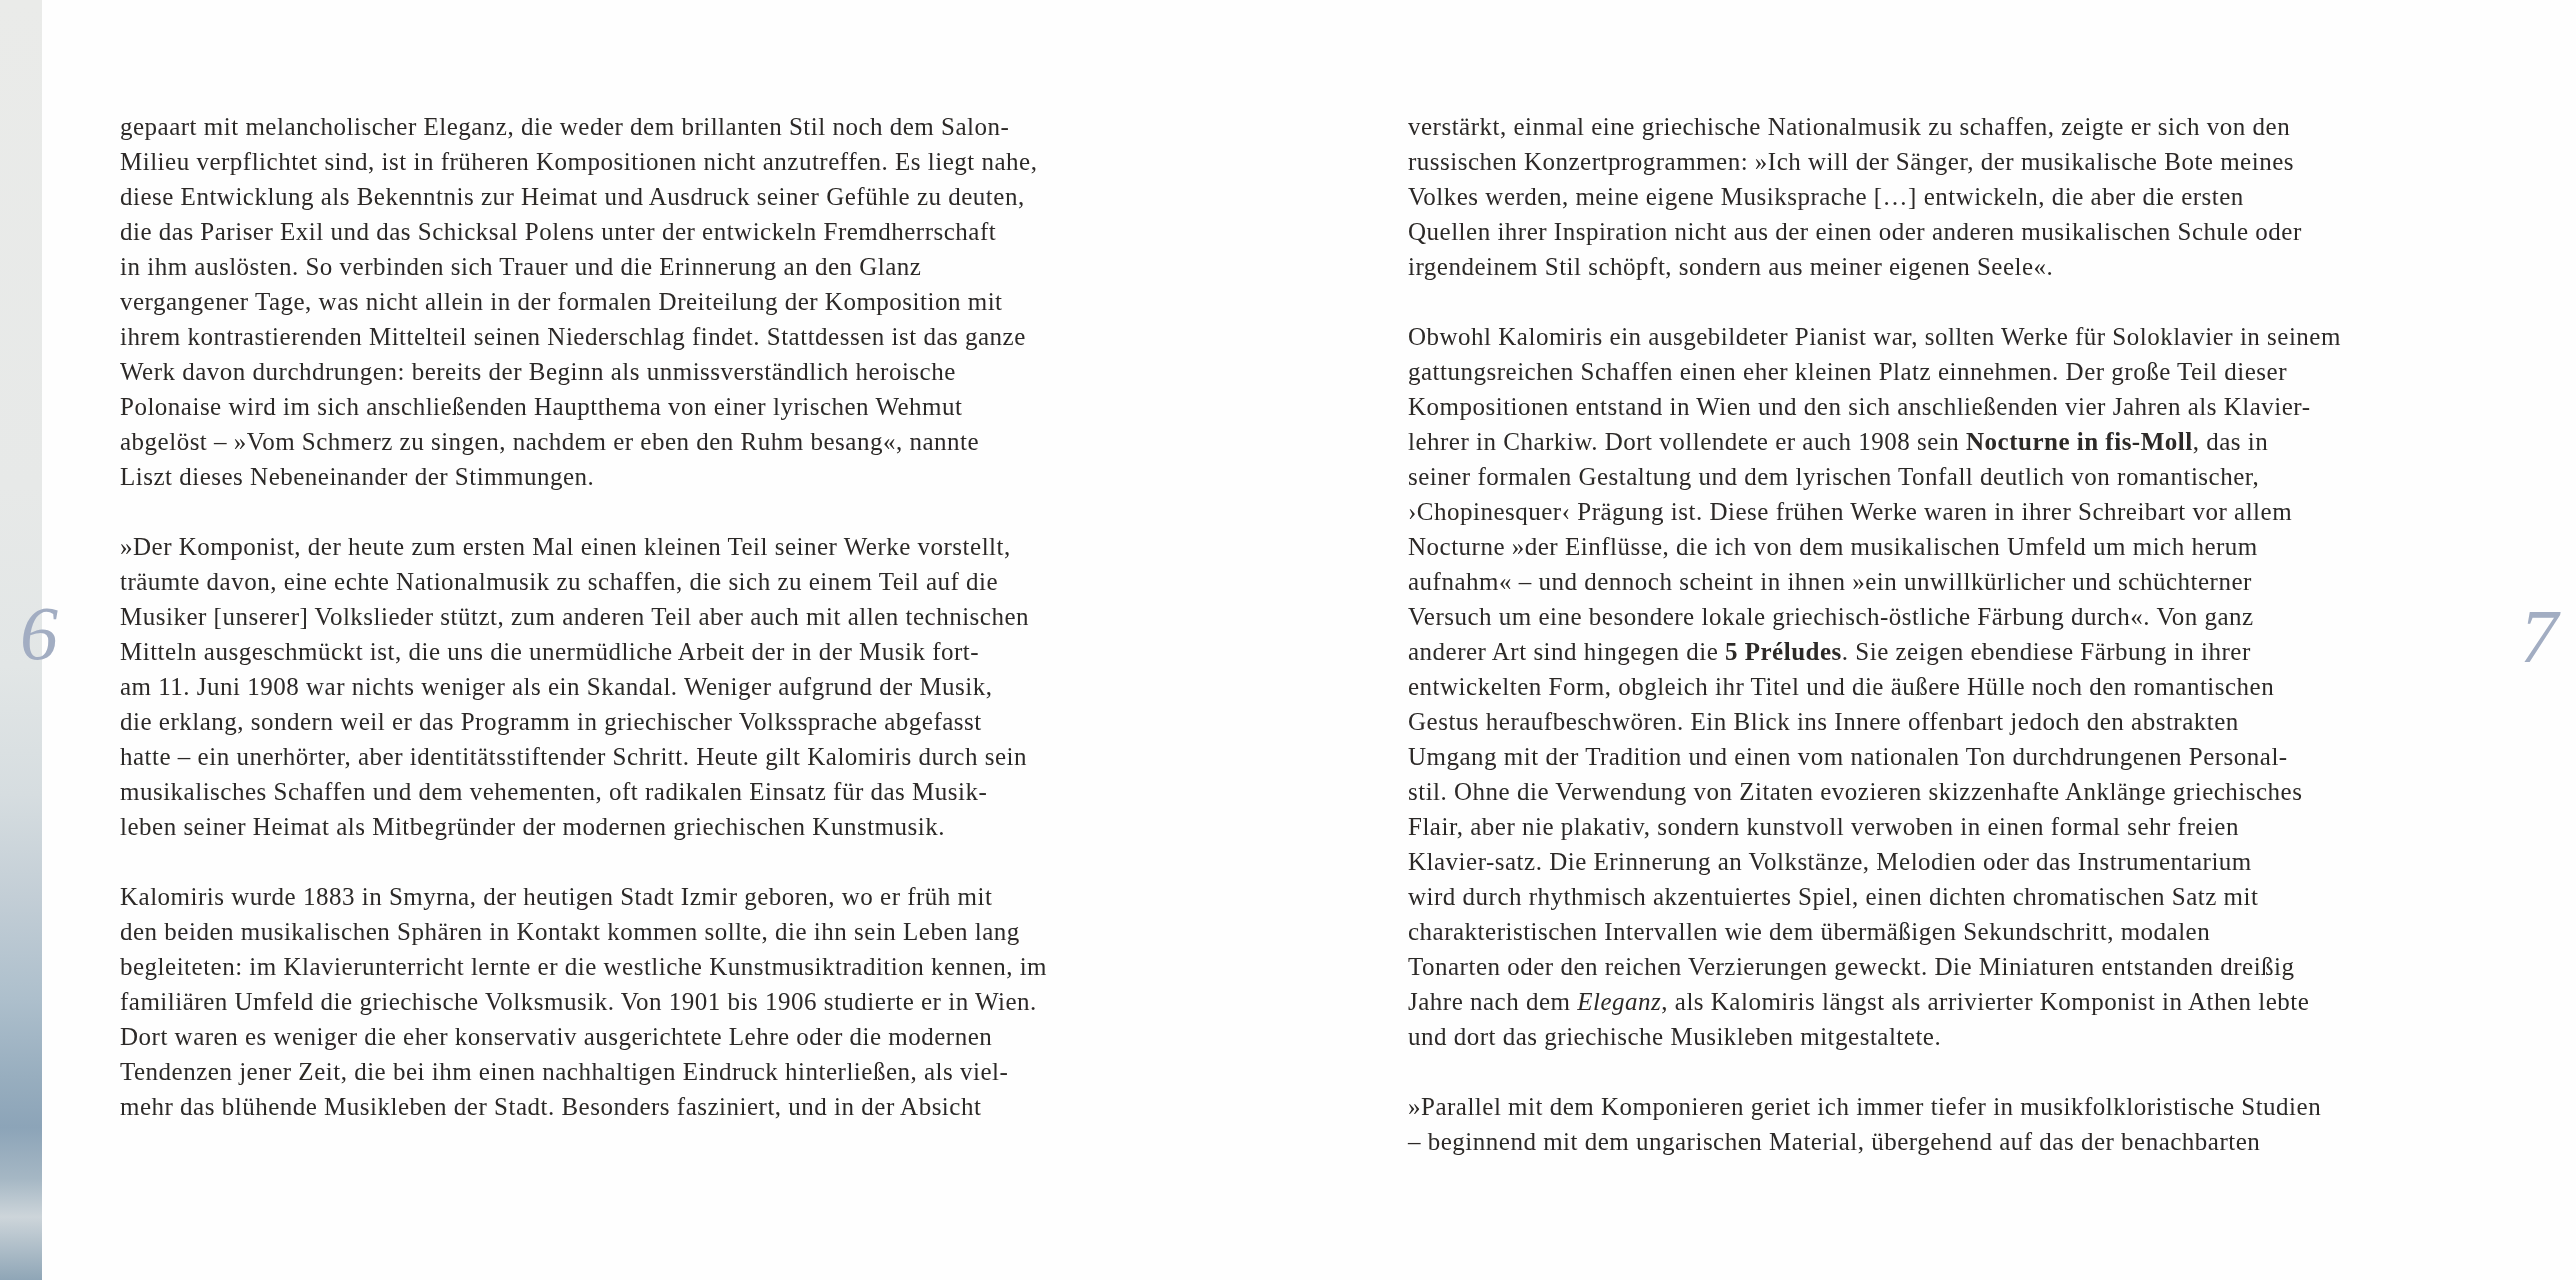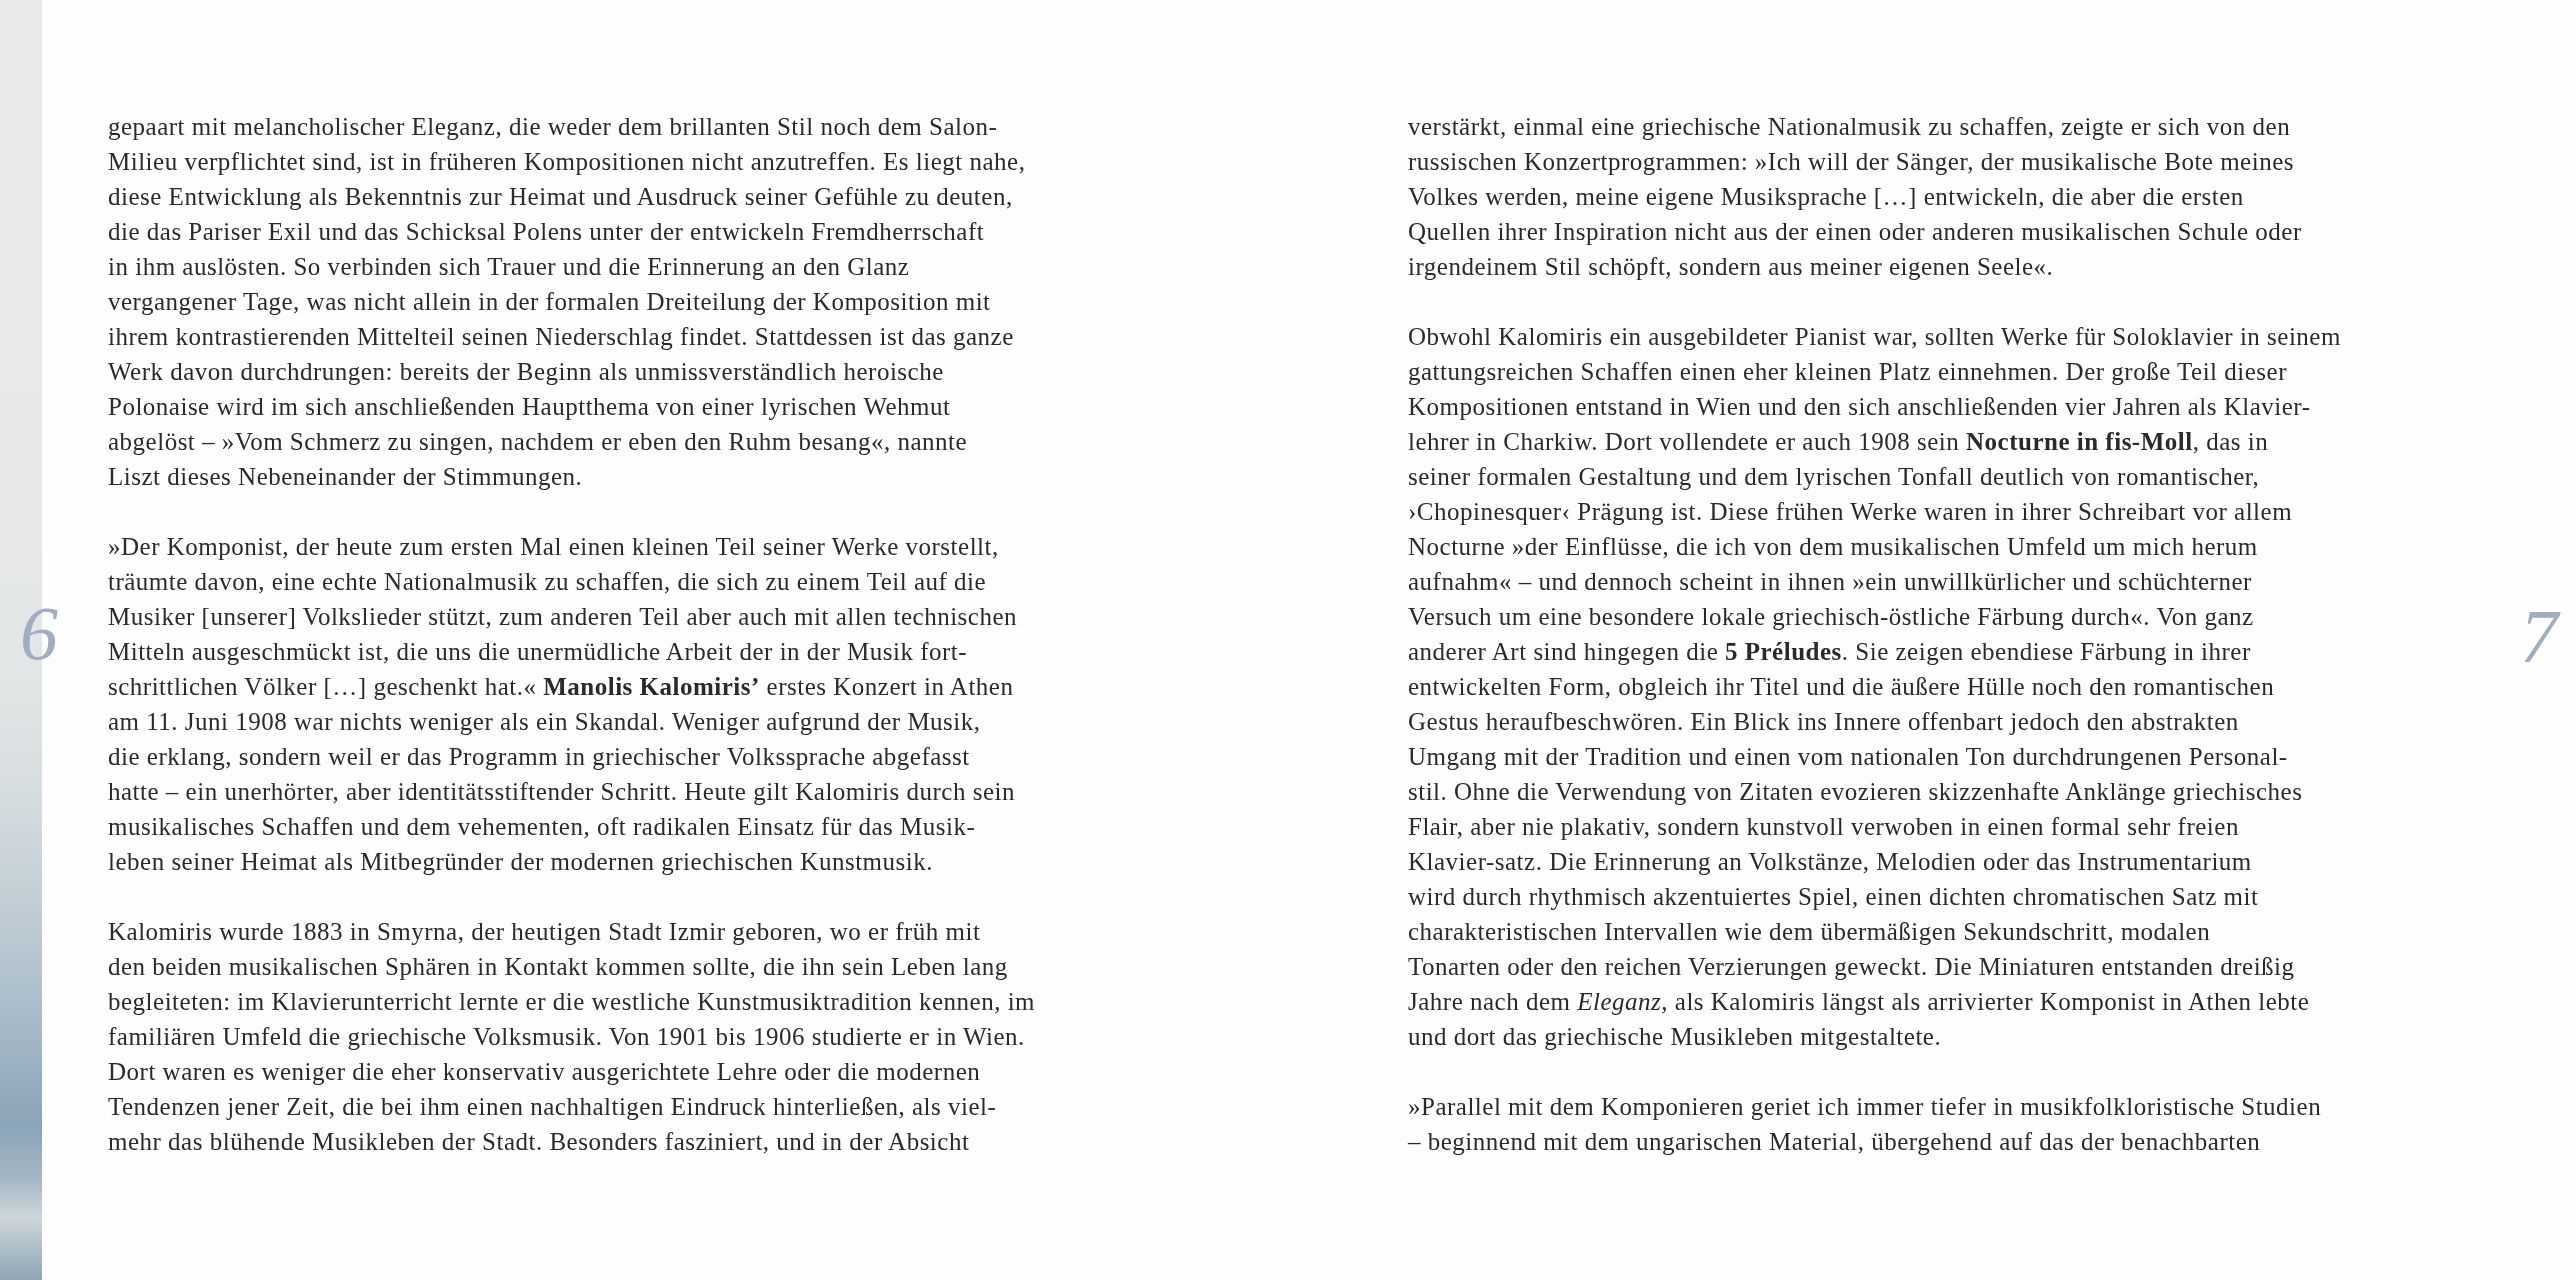--- a/index.html
+++ b/index.html
@@ -62,21 +62,21 @@
 
   .text-column {
     position: absolute;
     top: 109px;
     width: 1077px;
     color: var(--text-color);
     font-size: 25px;
     line-height: 35px;
     letter-spacing: 0.02em;
   }
-  .text-column-left  { left: 108px; }
+  .text-column-left  { left: 120px; }
   .text-column-right { left: 1408px; }
 
   .para + .para { margin-top: 35px; }
   .line { white-space: nowrap; }
   .seg-n { font-weight: 400; }
   .seg-b { font-weight: 700; }
   .seg-i { font-style: italic; }
 </style>
 </head>
 <body>
@@ -104,21 +104,20 @@
         <div class="line"><span class="seg-n">Werk davon durchdrungen: bereits der Beginn als unmissverständlich heroische</span></div>
         <div class="line"><span class="seg-n">Polonaise wird im sich anschließenden Hauptthema von einer lyrischen Wehmut</span></div>
         <div class="line"><span class="seg-n">abgelöst – »Vom Schmerz zu singen, nachdem er eben den Ruhm besang«, nannte</span></div>
         <div class="line"><span class="seg-n">Liszt dieses Nebeneinander der Stimmungen.</span></div>
       </div>
       <div class="para">
         <div class="line"><span class="seg-n">»Der Komponist, der heute zum ersten Mal einen kleinen Teil seiner Werke vorstellt,</span></div>
         <div class="line"><span class="seg-n">träumte davon, eine echte Nationalmusik zu schaffen, die sich zu einem Teil auf die</span></div>
         <div class="line"><span class="seg-n">Musiker [unserer] Volkslieder stützt, zum anderen Teil aber auch mit allen technischen</span></div>
         <div class="line"><span class="seg-n">Mitteln ausgeschmückt ist, die uns die unermüdliche Arbeit der in der Musik fort-</span></div>
-        <div class="line"><span class="seg-n">schrittlichen Völker […] geschenkt hat.« </span><span class="seg-b">Manolis Kalomiris’</span><span class="seg-n"> erstes Konzert in Athen</span></div>
         <div class="line"><span class="seg-n">am 11. Juni 1908 war nichts weniger als ein Skandal. Weniger aufgrund der Musik,</span></div>
         <div class="line"><span class="seg-n">die erklang, sondern weil er das Programm in griechischer Volkssprache abgefasst</span></div>
         <div class="line"><span class="seg-n">hatte – ein unerhörter, aber identitätsstiftender Schritt. Heute gilt Kalomiris durch sein</span></div>
         <div class="line"><span class="seg-n">musikalisches Schaffen und dem vehementen, oft radikalen Einsatz für das Musik-</span></div>
         <div class="line"><span class="seg-n">leben seiner Heimat als Mitbegründer der modernen griechischen Kunstmusik.</span></div>
       </div>
       <div class="para">
         <div class="line"><span class="seg-n">Kalomiris wurde 1883 in Smyrna, der heutigen Stadt Izmir geboren, wo er früh mit</span></div>
         <div class="line"><span class="seg-n">den beiden musikalischen Sphären in Kontakt kommen sollte, die ihn sein Leben lang</span></div>
         <div class="line"><span class="seg-n">begleiteten: im Klavierunterricht lernte er die westliche Kunstmusiktradition kennen, im</span></div>

